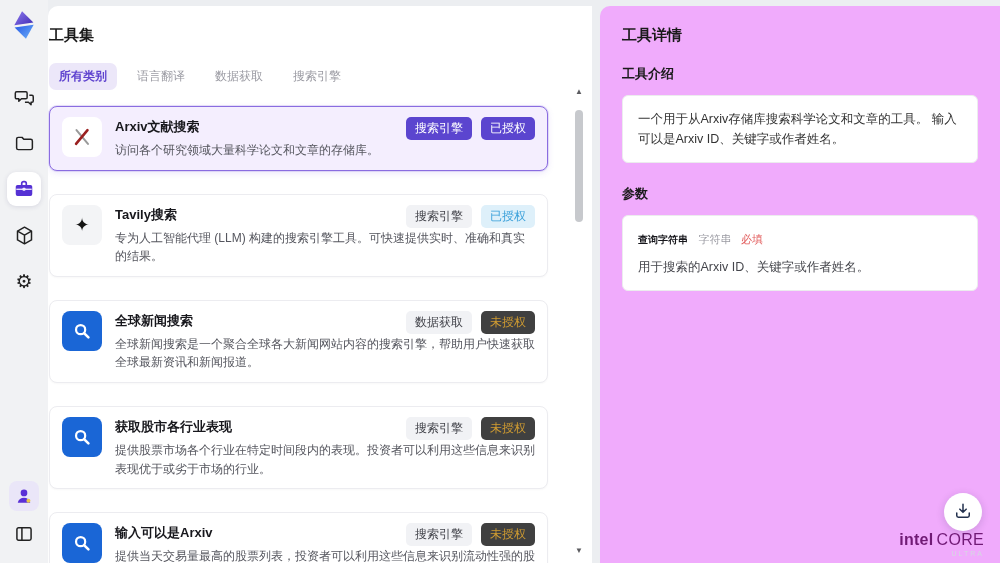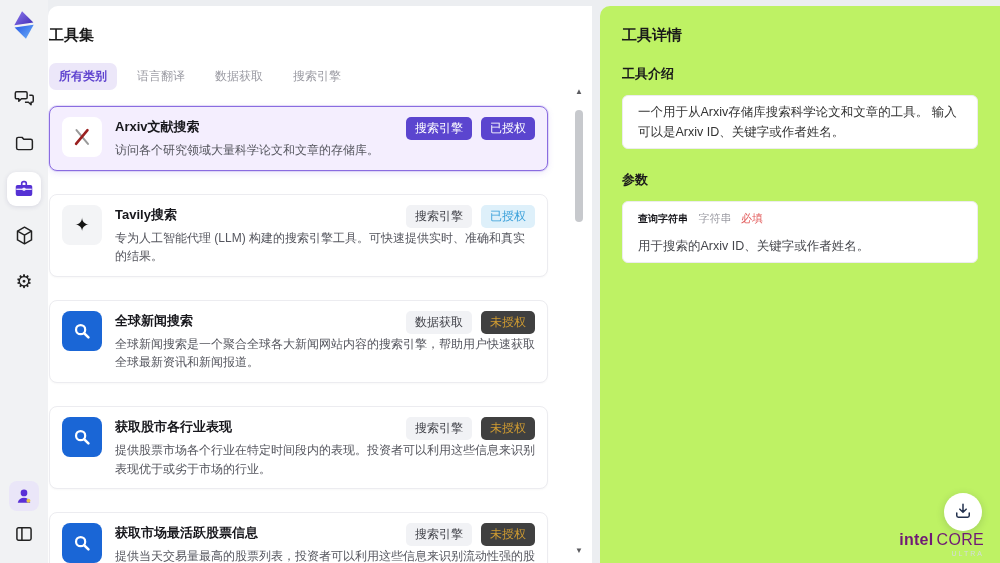--- a/index.html
+++ b/index.html
@@ -26,21 +26,21 @@
   .user-btn { width:30px; height:30px; border-radius:8px; background:#eae6f8; display:flex; align-items:center; justify-content:center; }
   .gear-glyph { font-size:19px; color:#222; line-height:1; }
 
   
   .main { position:absolute; left:48px; top:6px; right:0; bottom:0; display:flex; gap:8px; }
   .list-pane {
     width:544px; background:#ffffff; border-top-left-radius:10px;
     padding:20px 26px 0 1px; position:relative; overflow:hidden;
   }
   .detail-pane {
-    flex:1; background:#bef264; border-top-left-radius:10px;
+    flex:1; background:#f0abfc; border-top-left-radius:10px;
     padding:20px 22px; position:relative;
   }
   .page-title { font-size:15px; font-weight:700; margin-bottom:18px; }
 
   
   .tabs { display:flex; gap:10px; margin-bottom:16px; }
   .tab {
     font-size:12px; color:#9b9ba3; padding:5px 10px; border-radius:7px;
     cursor:pointer; white-space:nowrap;
   }
@@ -86,21 +86,21 @@
   .scroll-thumb {
     position:absolute; top:12px; left:0; width:8px; height:112px;
     background:#c7c9cd; border-radius:4px; cursor:grab;
   }
 
   
   .detail-title { font-size:15px; font-weight:700; margin-bottom:20px; }
   .section-heading { font-size:13px; font-weight:700; margin-bottom:12px; }
   .detail-box {
     background:#ffffff; border:1px solid #ececee; border-radius:6px;
-    padding:6px 15px; font-size:12.5px; color:#333; line-height:1.6;
+    padding:13px 15px; font-size:12.5px; color:#333; line-height:1.6;
   }
   .params-heading { margin-top:22px; }
   .param-name { font-size:10px; font-weight:700; color:#17171c; }
   .param-type { font-size:11px; color:#9a9aa2; margin-left:7px; }
   .param-required { font-size:11px; color:#e25c5c; margin-left:6px; }
   .param-desc { font-size:12.5px; color:#45464c; margin-top:8px; }
 
   
   .fab {
     position:absolute; right:18px; bottom:32px; width:38px; height:38px;
@@ -275,21 +275,21 @@
   </div>
 
   <div class="card">
     <div class="tool-icon search-app-icon">
             <svg width="22" height="22" viewBox="0 0 24 24" fill="none" stroke="#ffffff" stroke-linecap="round">
               <circle cx="10.5" cy="10.5" r="5" stroke-width="2.4"></circle>
               <path d="M14.5 14.5L19 19" stroke-width="2.8"></path>
             </svg>
           </div>
     <div class="card-body">
-      <div class="card-title">获取市场最活跃股票信息</div>
+      <div class="card-title">输入可以是Arxiv</div>
       <div class="card-desc">提供当天交易量最高的股票列表，投资者可以利用这些信息来识别流动性强的股票和潜在的交易机会。</div>
       <div class="card-tags">
         <span class="tag category">搜索引擎</span>
         <span class="tag auth no">未授权</span>
       </div>
     </div>
   </div>
 
 </div>
 

